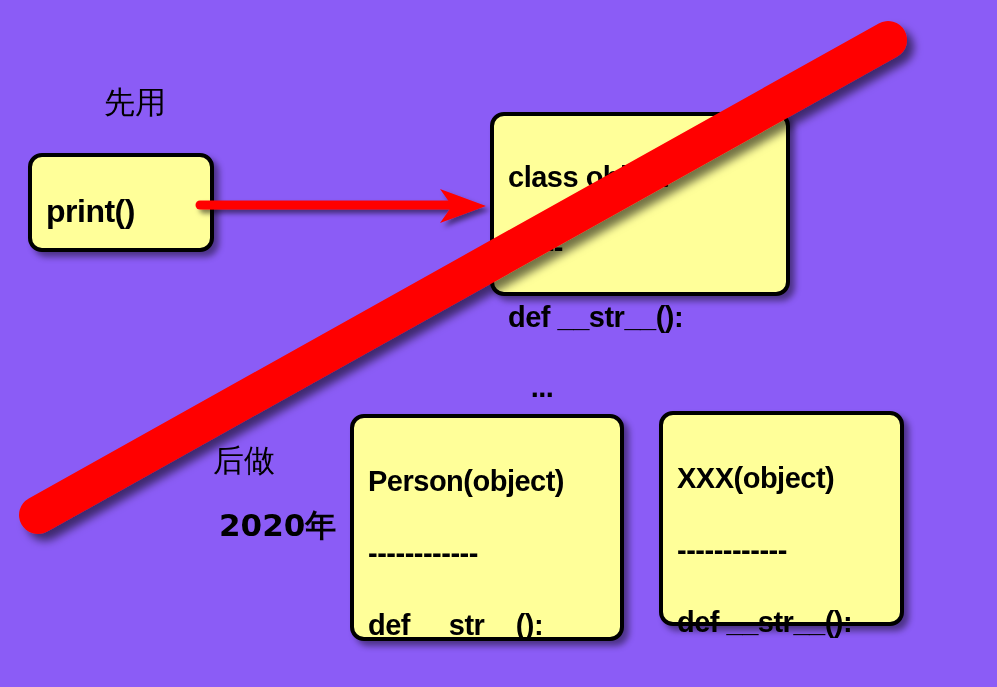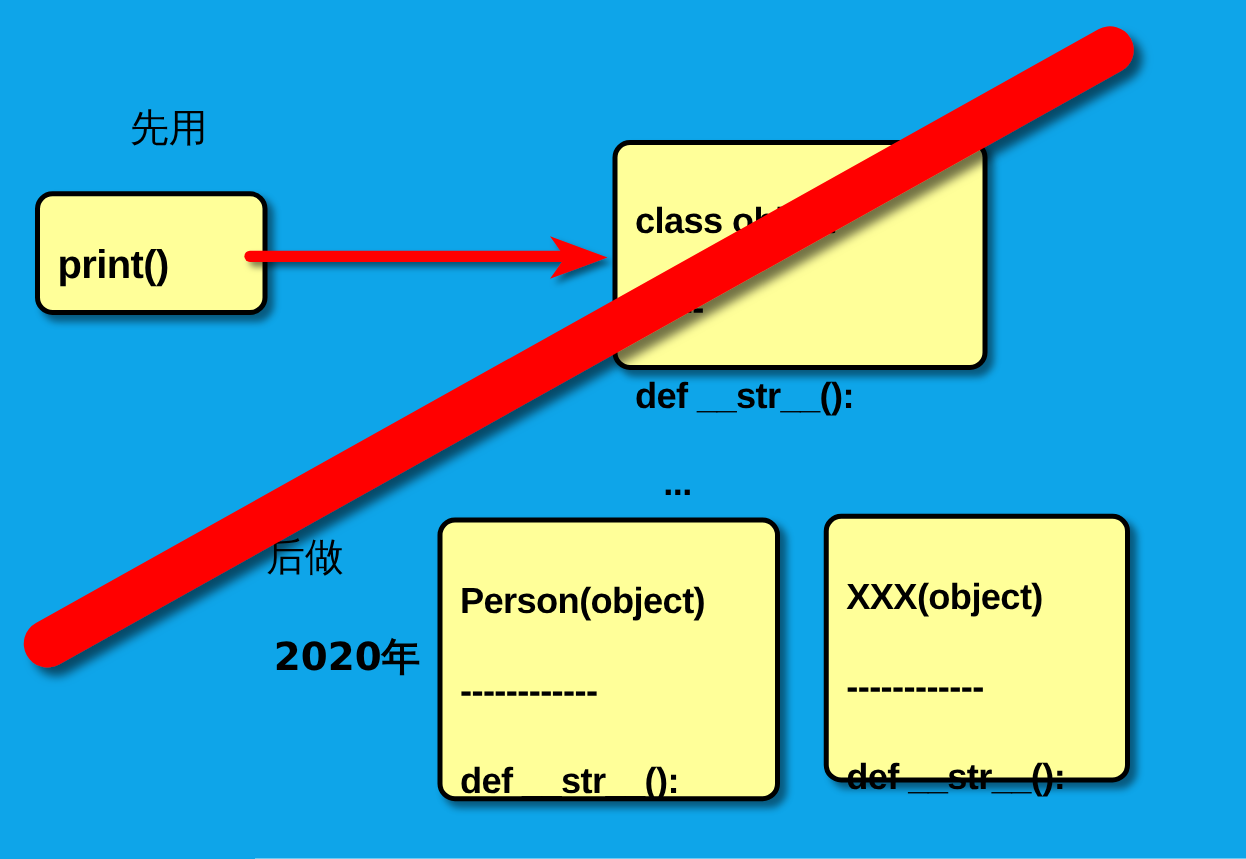--- a/index.html
+++ b/index.html
@@ -8,21 +8,21 @@
     padding: 0;
     background: #ffffff;
   }
   body {
     font-family: "Liberation Sans", "DejaVu Sans", sans-serif;
   }
   #canvas {
     position: relative;
     width: 997px;
     height: 687px;
-    background: #0ea5e9;
+    background: #8b5cf6;
     overflow: hidden;
   }
 
   
   .note-box {
     position: absolute;
     background: #ffff99;
     border: 4px solid #000000;
     border-radius: 14px;
     box-sizing: border-box;
@@ -93,21 +93,21 @@
   }
   #label-year-1991 {
     left: 299px;
     top: 82px;
     font-size: 31px;
     font-weight: bold;
     font-family: "DejaVu Sans", sans-serif;
   }
   #label-after {
     left: 213px;
-    top: 425px;
+    top: 440px;
     font-size: 31px;
     font-weight: normal;
     font-family: "DejaVu Sans", sans-serif;
   }
   #label-year-2020 {
     left: 219px;
     top: 505px;
     font-size: 31px;
     font-weight: bold;
     font-family: "DejaVu Sans", sans-serif;

